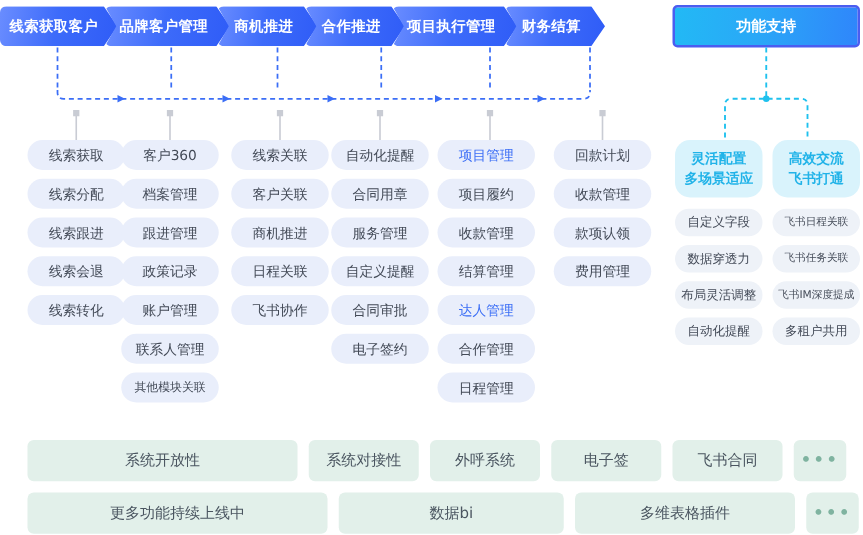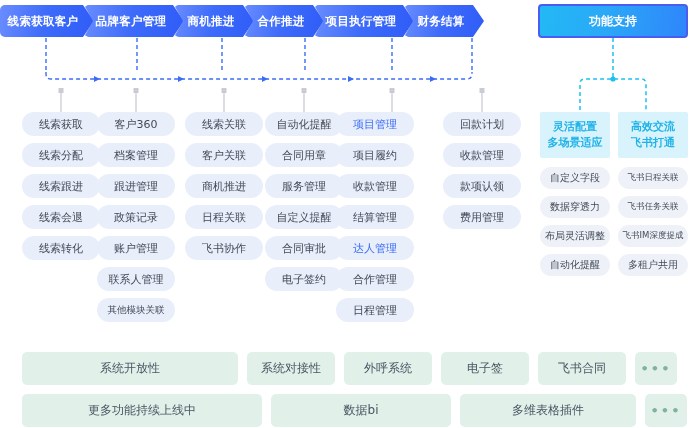--- a/index.html
+++ b/index.html
@@ -103,21 +103,21 @@
     width: 150px;
   }
   .scol {
     position: absolute;
     top: 0;
     width: 70px;
   }
   .scap {
     height: 46px;
     background: #d9f3fc;
-    border-radius: 2px;
+    border-radius: 12px;
     display: flex;
     flex-direction: column;
     align-items: center;
     justify-content: center;
     font-size: 11px;
     font-weight: bold;
     color: #21b3e8;
     line-height: 16px;
     margin-bottom: 9px;
   }
@@ -262,21 +262,21 @@
       <div class="pill">飞书协作</div>
     </div>
     <div class="col" style="left: 265px;">
       <div class="pill">自动化提醒</div>
       <div class="pill">合同用章</div>
       <div class="pill">服务管理</div>
       <div class="pill">自定义提醒</div>
       <div class="pill">合同审批</div>
       <div class="pill">电子签约</div>
     </div>
-    <div class="col" style="left: 336px;">
+    <div class="col" style="left: 350px;">
       <div class="pill hl">项目管理</div>
       <div class="pill">项目履约</div>
       <div class="pill">收款管理</div>
       <div class="pill">结算管理</div>
       <div class="pill hl">达人管理</div>
       <div class="pill">合作管理</div>
       <div class="pill">日程管理</div>
     </div>
     <div class="col" style="left: 443px;">
       <div class="pill">回款计划</div>

